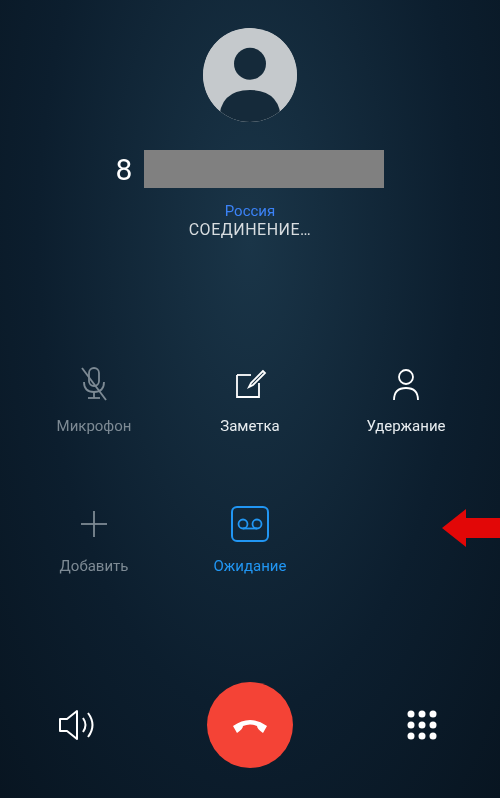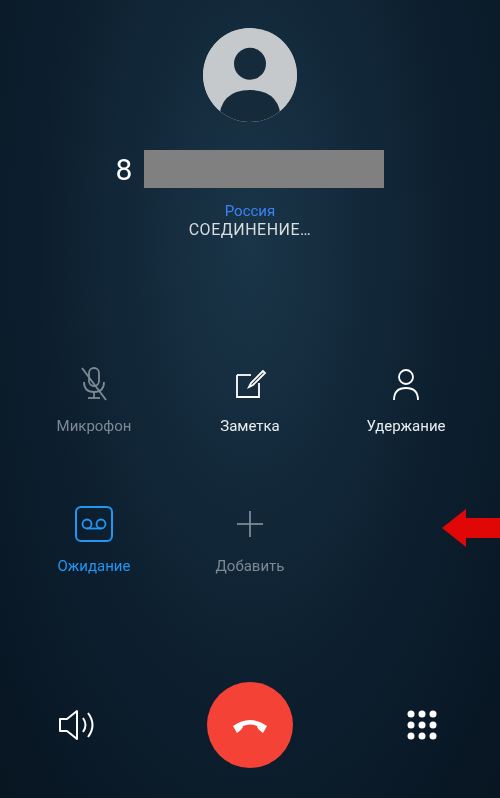--- a/index.html
+++ b/index.html
@@ -200,40 +200,40 @@
     <div class="grid-icon white">
       <svg width="34" height="36" viewBox="0 0 34 36" fill="none" stroke="currentColor" stroke-width="1.8">
         <circle cx="17" cy="11" r="7"></circle>
         <path d="M 5 34 Q 5 22 17 22 Q 29 22 29 34"></path>
       </svg>
     </div>
     <span class="grid-label white">Удержание</span>
   </div>
 
   <div class="grid-item">
+    <div class="grid-icon">
+      <svg width="34" height="34" viewBox="0 0 34 34" fill="none" stroke="currentColor" stroke-width="1.8">
+        <line x1="17" y1="4" x2="17" y2="30"></line>
+        <line x1="4" y1="17" x2="30" y2="17"></line>
+      </svg>
+    </div>
+    <span class="grid-label">Добавить</span>
+  </div>
+
+  <div class="grid-item">
     <div class="grid-icon blue">
       <div class="wait-box">
         <svg width="26" height="14" viewBox="0 0 26 14" fill="none" stroke="#2196f3" stroke-width="1.8">
           <circle cx="6" cy="7" r="4.5"></circle>
           <circle cx="20" cy="7" r="4.5"></circle>
           <line x1="6" y1="11.5" x2="20" y2="11.5"></line>
         </svg>
       </div>
     </div>
     <span class="grid-label blue">Ожидание</span>
-  </div>
-
-  <div class="grid-item">
-    <div class="grid-icon">
-      <svg width="34" height="34" viewBox="0 0 34 34" fill="none" stroke="currentColor" stroke-width="1.8">
-        <line x1="17" y1="4" x2="17" y2="30"></line>
-        <line x1="4" y1="17" x2="30" y2="17"></line>
-      </svg>
-    </div>
-    <span class="grid-label">Добавить</span>
   </div>
 
 </div>
 
 <div class="arrow-pointer">
   <svg width="58" height="46" viewBox="0 0 58 46">
     <path d="M 0 23 L 24 4 L 24 13 L 58 13 L 58 33 L 24 33 L 24 42 Z" fill="#e20707"></path>
   </svg>
 </div>
 

